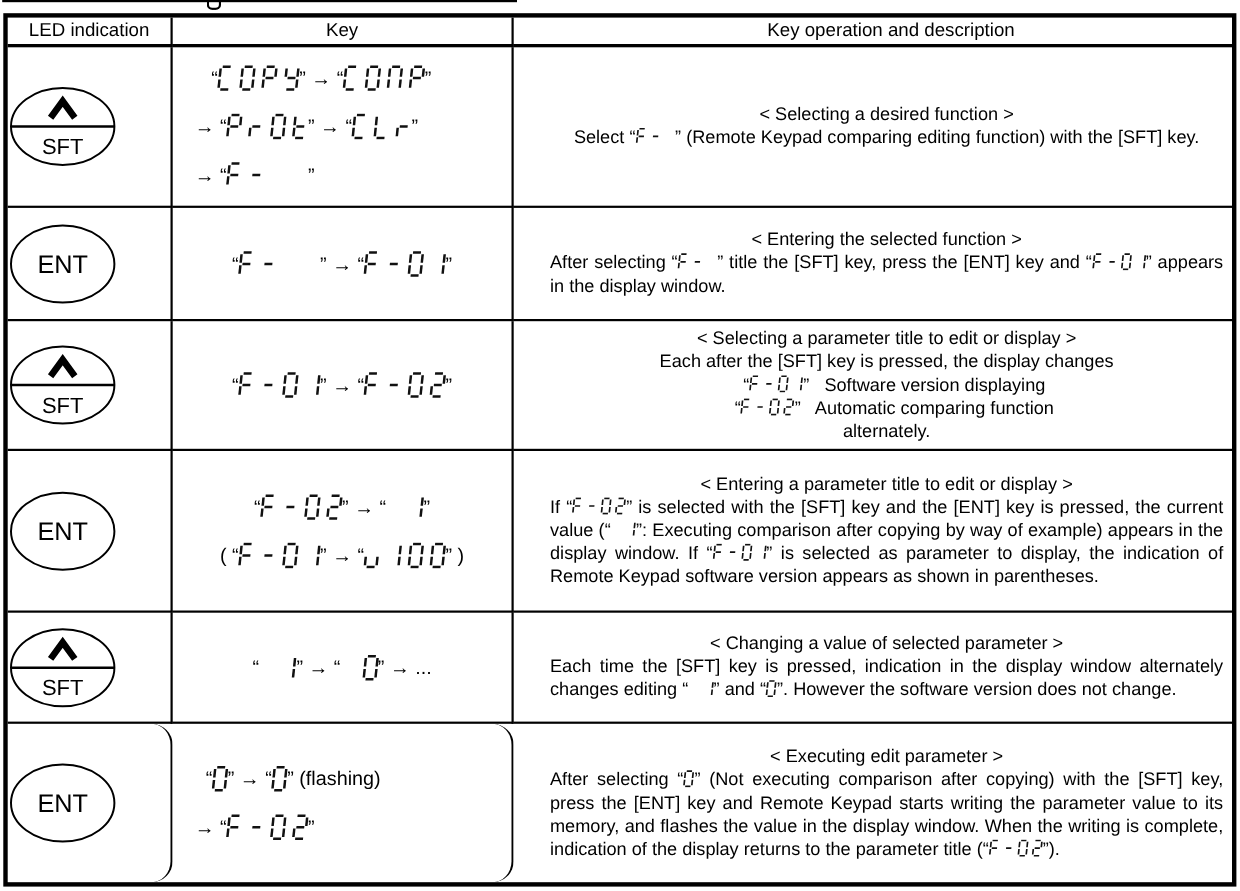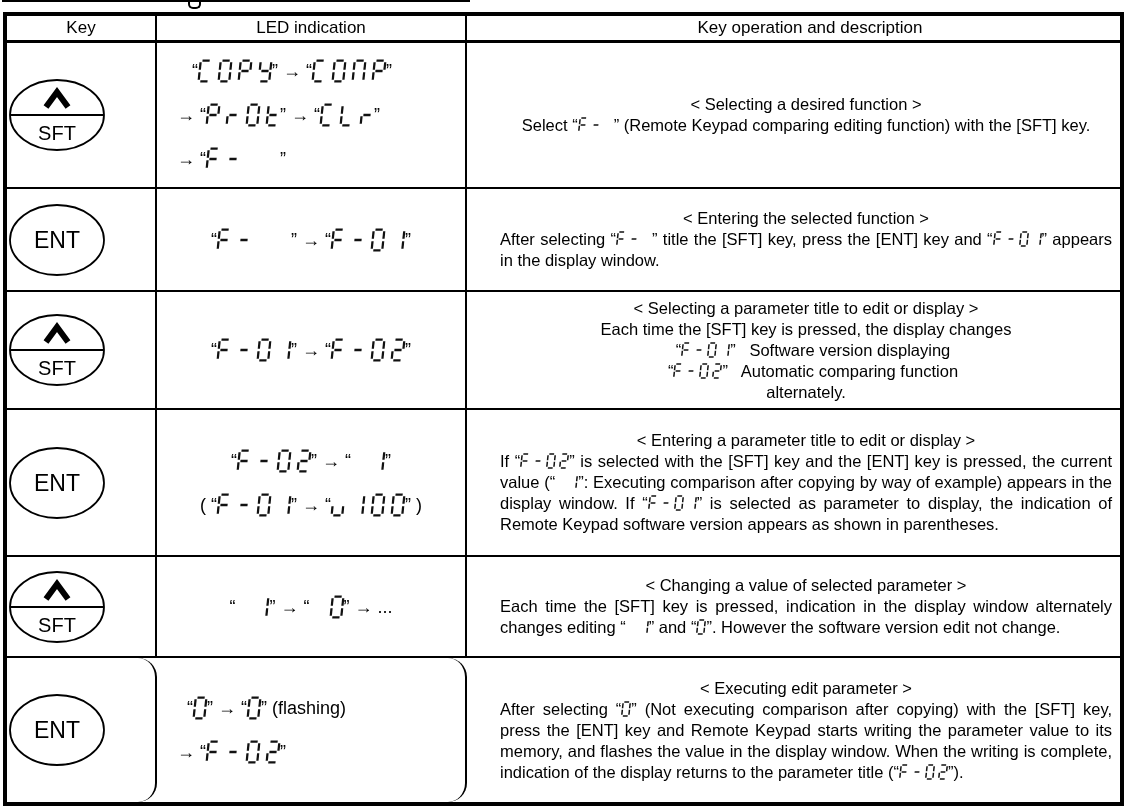--- a/index.html
+++ b/index.html
@@ -42,22 +42,22 @@
 <body>
 
 <div class="page">
   <div class="top-fragment">
     <span class="tf-bar"></span>
     <span class="tf-g"></span>
   </div>
 
   <div class="doc-table">
     <div class="t-row t-head" style="height:27px">
+      <div class="cell">LED indication</div>
       <div class="cell">Key</div>
-      <div class="cell">LED indication</div>
       <div class="cell last">Key operation and description</div>
     </div>
     <div id="tbody">
         <div class="t-row" style="height: 146px;">
           <div class="cell key-cell">
             <svg viewBox="0 0 100 76" width="100" height="76" class="key-svg">
               <ellipse cx="50" cy="38" rx="47" ry="35" fill="none" stroke="#000" stroke-width="1.8"></ellipse>
               <line x1="3" y1="38" x2="97" y2="38" stroke="#000" stroke-width="2.2"></line>
               <path d="M39 30 L50 15 L61 30" fill="none" stroke="#000" stroke-width="6"></path>
               <text x="50" y="63" text-anchor="middle" font-family="&quot;Liberation Sans&quot;, sans-serif" font-size="20" fill="#000">SFT</text>
@@ -288,21 +288,21 @@
                 </svg><svg viewBox="0 0 10 18" width="14" height="24" class="seg7">
                   <line x1="2.3" y1="1.2" x2="7.7" y2="1.2" stroke="#111" stroke-width="1.7"></line>
                   <line x1="9" y1="2.4" x2="9" y2="8.1" stroke="#111" stroke-width="1.7"></line>
                   <line x1="2.3" y1="16.8" x2="7.7" y2="16.8" stroke="#111" stroke-width="1.7"></line>
                   <line x1="1" y1="9.9" x2="1" y2="15.6" stroke="#111" stroke-width="1.7"></line>
                   <line x1="2.3" y1="9" x2="7.7" y2="9" stroke="#111" stroke-width="1.7"></line>
                 </svg></span><span>”</span></div>
           </div>
           <div class="cell last desc-cell">
             <div class="desc-title"><span>&lt; Selecting a parameter title to edit or display &gt;</span></div>
-            <div class="desc-body"><span>Each time the [SFT] key is pressed, the display changes</span></div>
+            <div class="desc-body"><span>Each after the [SFT] key is pressed, the display changes</span></div>
             <div class="desc-indent"><span>“</span><span class="led-run-sm"><svg viewBox="0 0 10 18" width="10" height="16" class="seg7">
                   <line x1="2.3" y1="1.2" x2="7.7" y2="1.2" stroke="#111" stroke-width="1.7"></line>
                   <line x1="1" y1="9.9" x2="1" y2="15.6" stroke="#111" stroke-width="1.7"></line>
                   <line x1="1" y1="2.4" x2="1" y2="8.1" stroke="#111" stroke-width="1.7"></line>
                   <line x1="2.3" y1="9" x2="7.7" y2="9" stroke="#111" stroke-width="1.7"></line>
                 </svg><svg viewBox="0 0 10 18" width="10" height="16" class="seg7">
                   <line x1="2.3" y1="9" x2="7.7" y2="9" stroke="#111" stroke-width="1.7"></line>
                 </svg><svg viewBox="0 0 10 18" width="10" height="16" class="seg7">
                   <line x1="2.3" y1="1.2" x2="7.7" y2="1.2" stroke="#111" stroke-width="1.7"></line>
                   <line x1="9" y1="2.4" x2="9" y2="8.1" stroke="#111" stroke-width="1.7"></line>
@@ -500,21 +500,21 @@
                 </svg>
               </span><span>”</span><span> and </span><span>“</span><span class="led-run-sm">
                 <svg viewBox="0 0 10 18" width="10" height="16" class="seg7">
                   <line x1="2.3" y1="1.2" x2="7.7" y2="1.2" stroke="#111" stroke-width="1.7"></line>
                   <line x1="9" y1="2.4" x2="9" y2="8.1" stroke="#111" stroke-width="1.7"></line>
                   <line x1="9" y1="9.9" x2="9" y2="15.6" stroke="#111" stroke-width="1.7"></line>
                   <line x1="2.3" y1="16.8" x2="7.7" y2="16.8" stroke="#111" stroke-width="1.7"></line>
                   <line x1="1" y1="9.9" x2="1" y2="15.6" stroke="#111" stroke-width="1.7"></line>
                   <line x1="1" y1="2.4" x2="1" y2="8.1" stroke="#111" stroke-width="1.7"></line>
                 </svg>
-              </span><span>”</span><span>. However the software version edit not change.</span></div>
+              </span><span>”</span><span>. However the software version does not change.</span></div>
           </div>
         </div>
         <div class="t-row" style="height: 144px;">
           <div class="cell key-cell">
             <svg viewBox="0 0 100 76" width="100" height="76" class="key-svg">
               <ellipse cx="50" cy="38" rx="47" ry="35" fill="none" stroke="#000" stroke-width="1.8"></ellipse>
               <text x="50" y="46" text-anchor="middle" font-family="&quot;Liberation Sans&quot;, sans-serif" font-size="23" fill="#000">ENT</text>
             </svg>
           </div>
           <div class="cell led-cell led-left">

